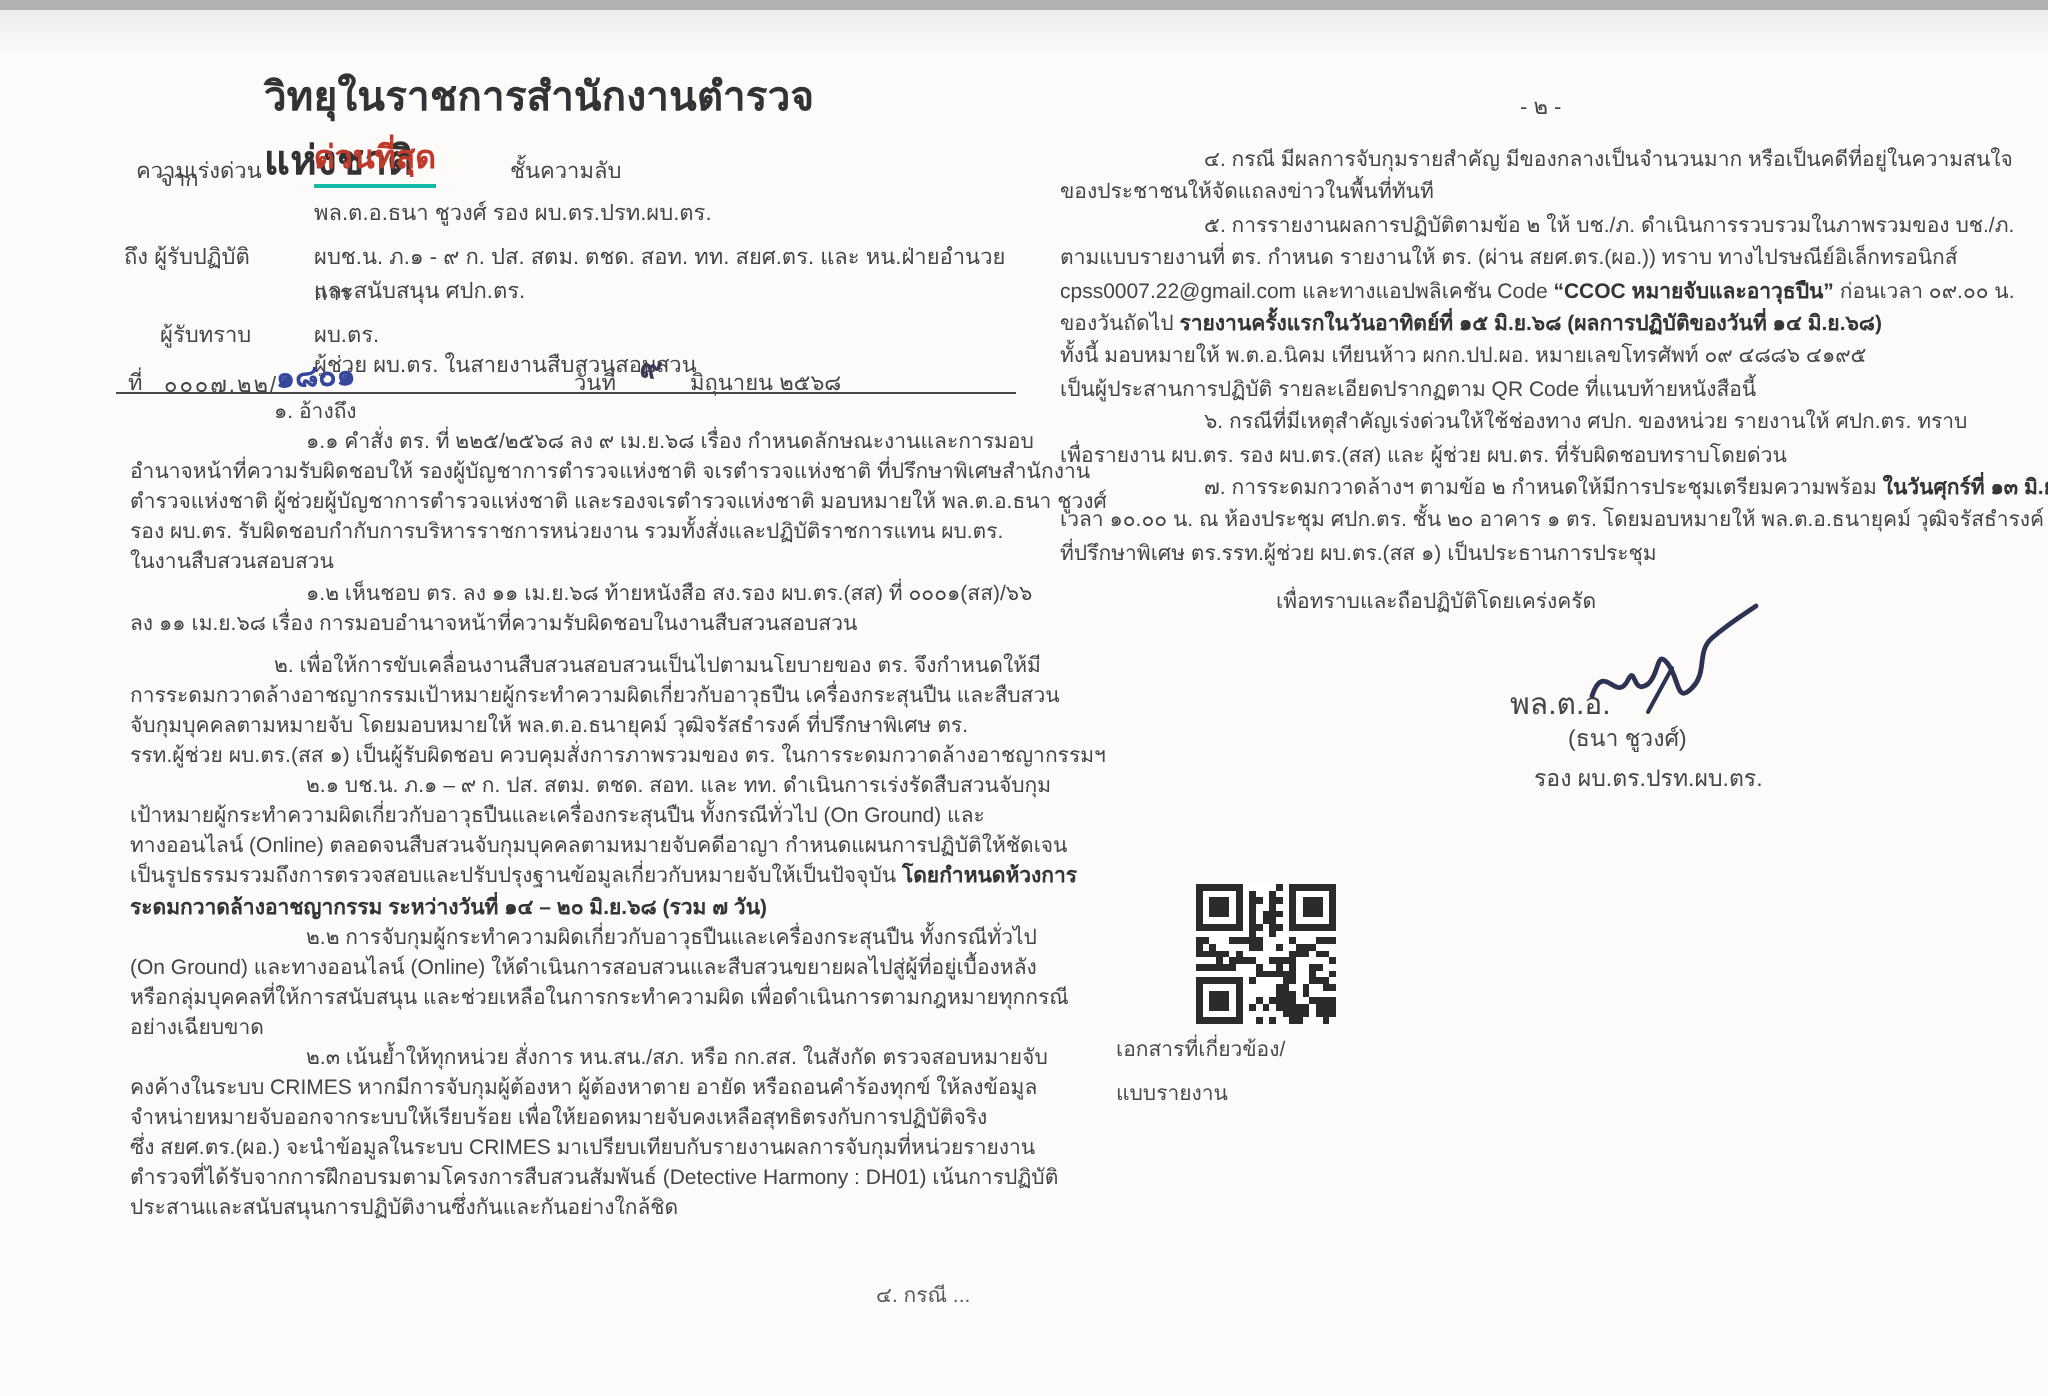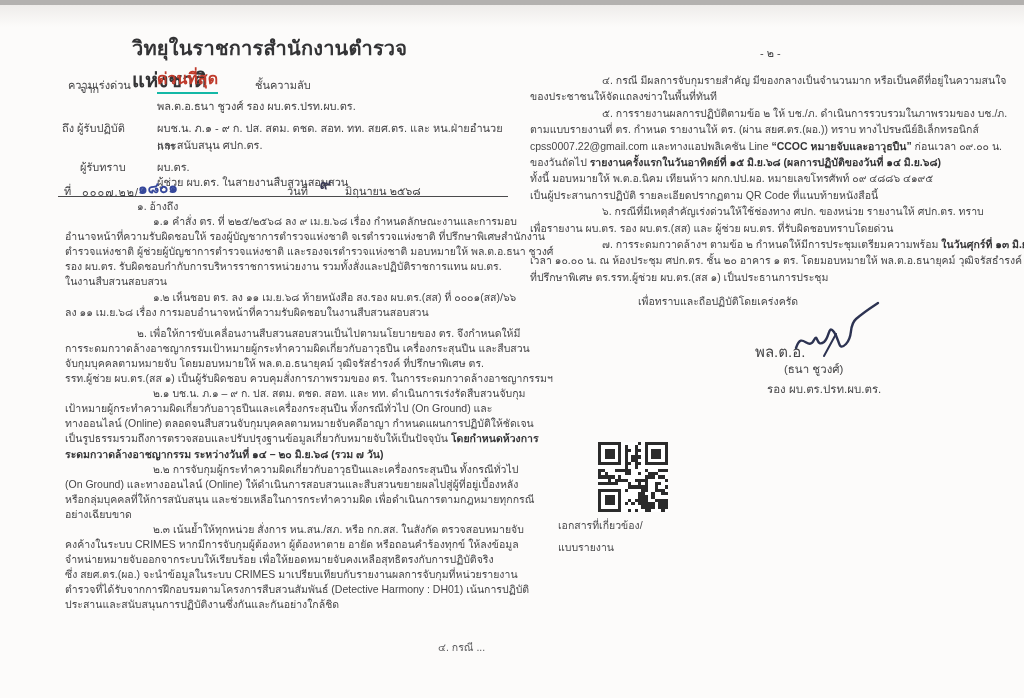--- a/index.html
+++ b/index.html
@@ -101,21 +101,21 @@
 
   <div class="abs p2" style="left:512px;top:0;width:512px;height:698px;">
 
     <div class="abs pageno" style="left:248px;top:44px;">- ๒ -</div>
 
     <div class="bodylines" style="left:18px;top:72px;width:475px;">
         <div class="line ind"><span>๔. กรณี มีผลการจับกุมรายสำคัญ มีของกลางเป็นจำนวนมาก หรือเป็นคดีที่อยู่ในความสนใจ</span></div>
         <div class="line"><span>ของประชาชนให้จัดแถลงข่าวในพื้นที่ทันที</span></div>
         <div class="line ind"><span>๕. การรายงานผลการปฏิบัติตามข้อ ๒ ให้ บช./ภ. ดำเนินการรวบรวมในภาพรวมของ บช./ภ.</span></div>
         <div class="line"><span>ตามแบบรายงานที่ ตร. กำหนด รายงานให้ ตร. (ผ่าน สยศ.ตร.(ผอ.)) ทราบ ทางไปรษณีย์อิเล็กทรอนิกส์</span></div>
-        <div class="line"><span>cpss0007.22@gmail.com และทางแอปพลิเคชัน Line </span><span class="b">“CCOC หมายจับและอาวุธปืน”</span><span> ก่อนเวลา ๐๙.๐๐ น.</span></div>
+        <div class="line"><span>cpss0007.22@gmail.com และทางแอปพลิเคชัน Code </span><span class="b">“CCOC หมายจับและอาวุธปืน”</span><span> ก่อนเวลา ๐๙.๐๐ น.</span></div>
         <div class="line"><span>ของวันถัดไป </span><span class="b">รายงานครั้งแรกในวันอาทิตย์ที่ ๑๕ มิ.ย.๖๘ (ผลการปฏิบัติของวันที่ ๑๔ มิ.ย.๖๘)</span></div>
         <div class="line"><span>ทั้งนี้ มอบหมายให้ พ.ต.อ.นิคม  เทียนห้าว ผกก.ปป.ผอ. หมายเลขโทรศัพท์ ๐๙ ๔๘๘๖ ๔๑๙๕</span></div>
         <div class="line"><span>เป็นผู้ประสานการปฏิบัติ รายละเอียดปรากฏตาม QR Code ที่แนบท้ายหนังสือนี้</span></div>
         <div class="line ind"><span>๖. กรณีที่มีเหตุสำคัญเร่งด่วนให้ใช้ช่องทาง ศปก. ของหน่วย รายงานให้ ศปก.ตร. ทราบ</span></div>
         <div class="line"><span>เพื่อรายงาน ผบ.ตร. รอง ผบ.ตร.(สส) และ ผู้ช่วย ผบ.ตร. ที่รับผิดชอบทราบโดยด่วน</span></div>
         <div class="line ind"><span>๗. การระดมกวาดล้างฯ ตามข้อ ๒ กำหนดให้มีการประชุมเตรียมความพร้อม </span><span class="b">ในวันศุกร์ที่ ๑๓ มิ.ย.๖๘</span></div>
         <div class="line"><span>เวลา ๑๐.๐๐ น. ณ ห้องประชุม ศปก.ตร. ชั้น ๒๐ อาคาร ๑ ตร. โดยมอบหมายให้ พล.ต.อ.ธนายุคม์ วุฒิจรัสธำรงค์</span></div>
         <div class="line"><span>ที่ปรึกษาพิเศษ ตร.รรท.ผู้ช่วย ผบ.ตร.(สส ๑) เป็นประธานการประชุม</span></div>
         <div class="line closing"><span>เพื่อทราบและถือปฏิบัติโดยเคร่งครัด</span></div>
       </div>

